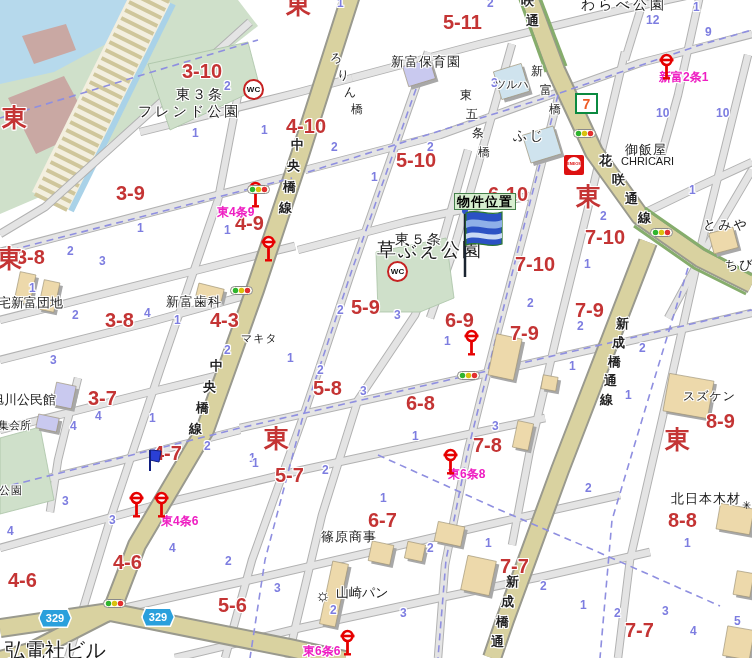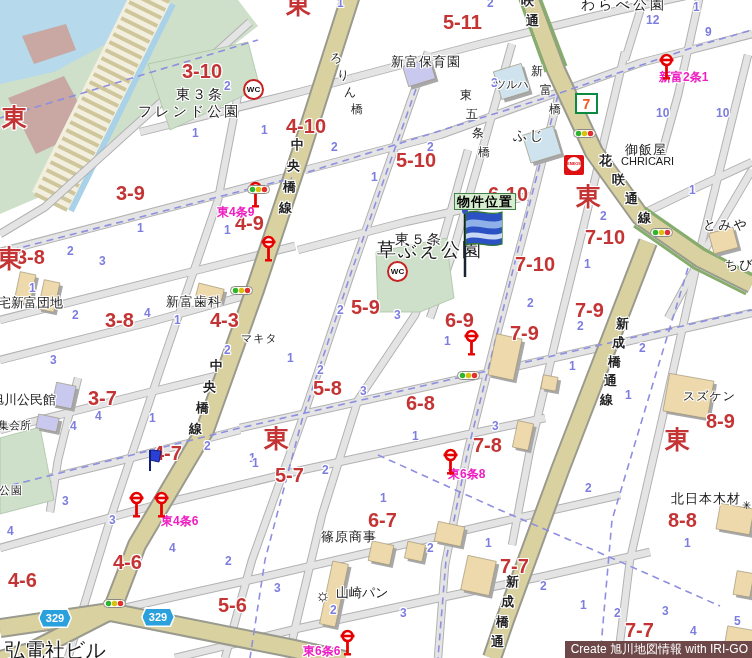--- a/index.html
+++ b/index.html
@@ -485,20 +485,19 @@
     <svg width="42" height="72" viewBox="0 0 42 72">
       <line x1="4" y1="6" x2="4" y2="70" stroke="#1a2430" stroke-width="2.5"></line>
       <circle cx="4" cy="4" r="3" fill="#3355cc"></circle>
       <path d="M5,6 C16,1 28,10 41,5 L41,37 C28,42 16,33 5,38 Z" fill="#2b51c4" stroke="#2d7a2d" stroke-width="1.2"></path>
       <path d="M5,14 C16,9 28,18 41,13 L41,20 C28,25 16,16 5,21 Z" fill="#8fb0e8"></path>
       <path d="M5,27 C16,22 28,31 41,26 L41,31 C28,36 16,27 5,32 Z" fill="#c8d8f4"></path>
     </svg>
   </div>
   <div id="property-label">物件位置</div>
 
-  <div id="credit">Create 旭川地図情報 with IRI-GO</div>
 <div class="badge-out" style="left: 38px; top: 608px; z-index: 11; position: absolute;">
       <div class="badge-in">329</div>
     </div>
     <div class="badge-out" style="left: 141px; top: 607px; z-index: 11; position: absolute;">
       <div class="badge-in">329</div>
     </div>
   </div>
 
 </body></html>

